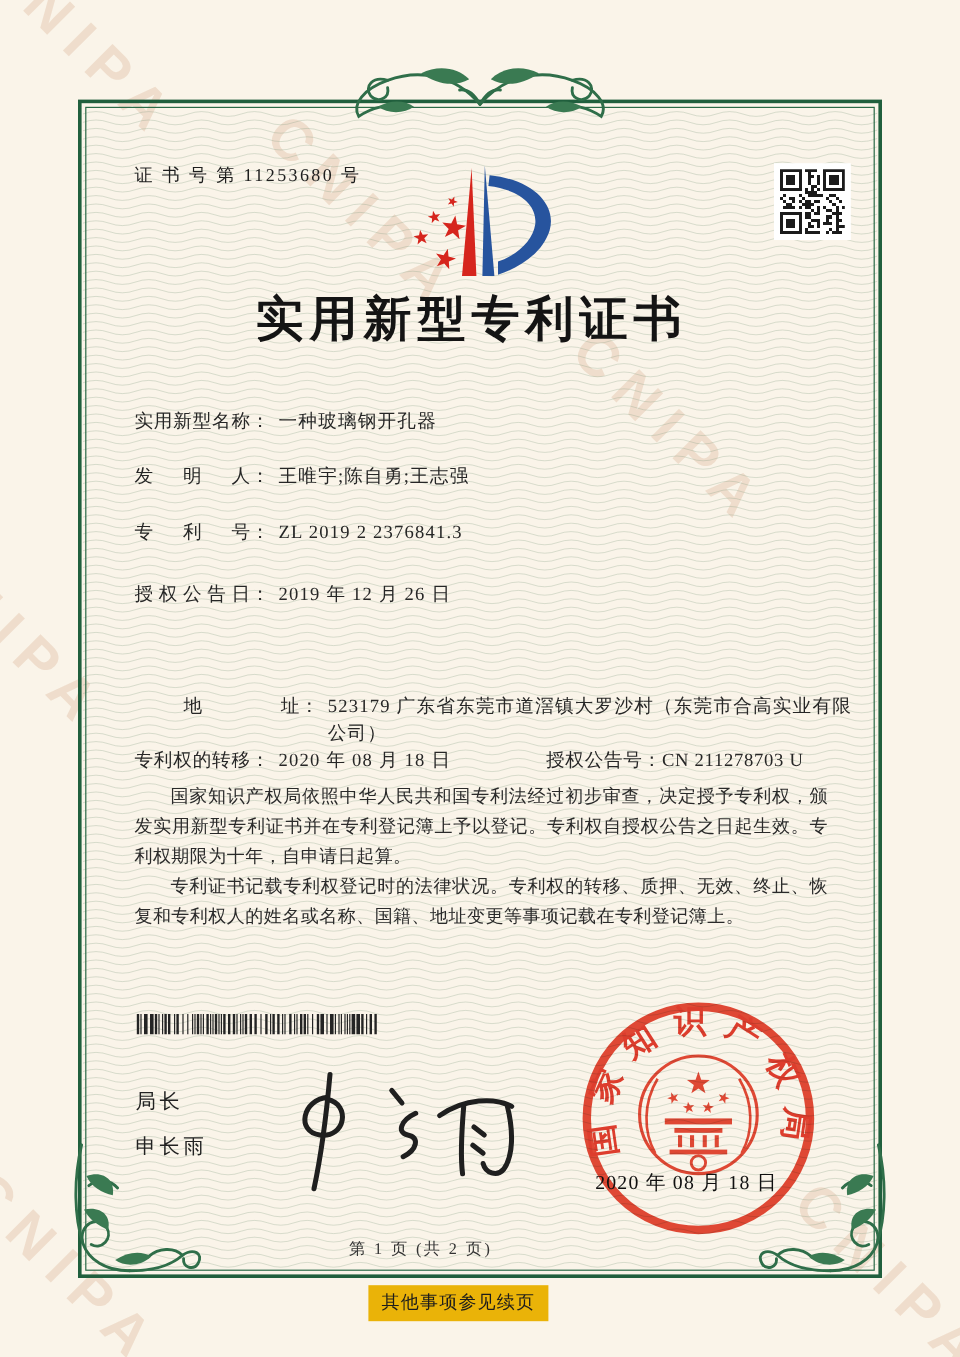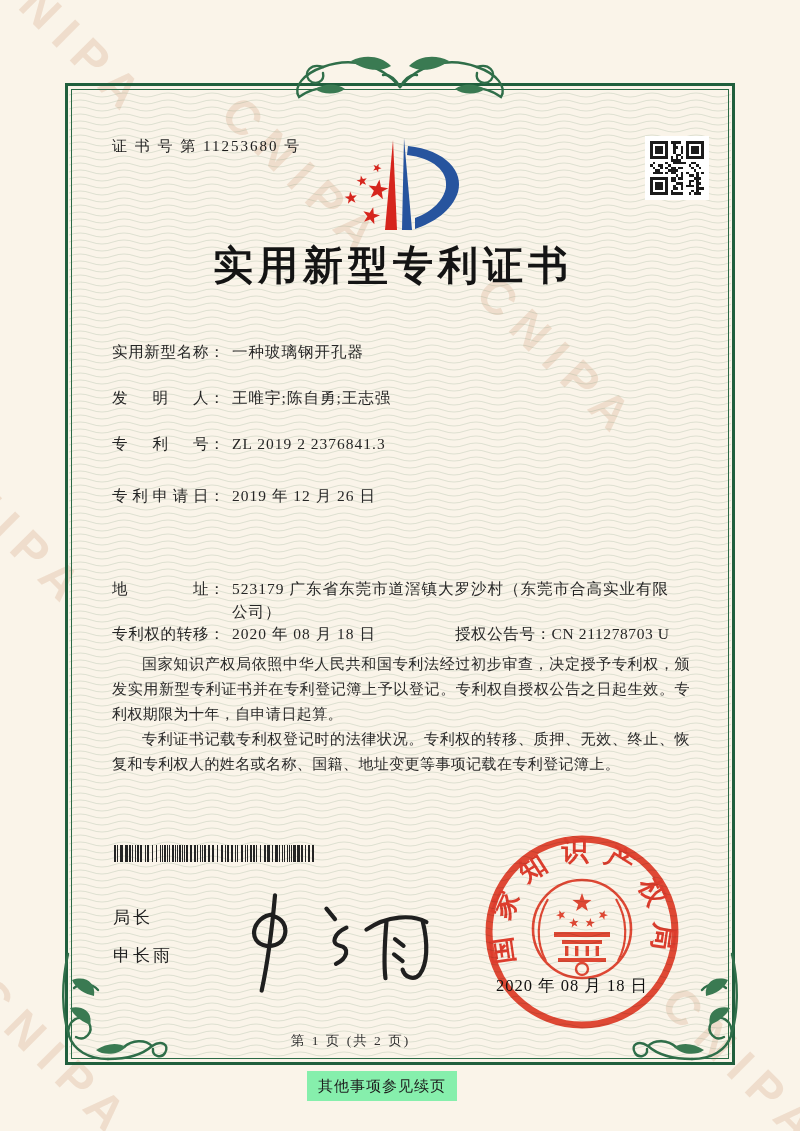--- a/index.html
+++ b/index.html
@@ -79,21 +79,21 @@
   .seal-date{
     position:absolute;left:490px;top:975px;width:164px;text-align:center;z-index:4;
     font-size:16.5px;letter-spacing:1px;color:#101010;
   }
   .page-num{
     position:absolute;left:0;top:1032px;width:701px;text-align:center;z-index:2;
     font-size:13.5px;letter-spacing:2px;color:#333;
   }
   .cont-note{
     position:absolute;left:307px;top:1071px;width:150px;height:30px;z-index:2;
-    background:#86efac;text-align:center;line-height:30px;
+    background:#eab308;text-align:center;line-height:30px;
     font-size:15px;letter-spacing:1px;color:#1c1c1c;
   }
 </style>
 </head>
 <body>
 
 <div class="page">
 
   <div class="wm" style="left:-35px;top:8px;">CNIPA</div>
   <div class="wm" style="left:200px;top:150px;">CNIPA</div>
@@ -182,23 +182,23 @@
   <div class="frow" style="top:340px;font-family:Liberation Serif, serif;">
     <span class="flabel">实用新型名称</span><span class="fcolon">：</span><span class="fvalue">一种玻璃钢开孔器</span>
   </div>
   <div class="frow" style="top:386px;">
     <span class="flabel">发明人</span><span class="fcolon">：</span><span class="fvalue">王唯宇;陈自勇;王志强</span>
   </div>
   <div class="frow" style="top:432px;">
     <span class="flabel">专利号</span><span class="fcolon">：</span><span class="fvalue">ZL 2019 2 2376841.3</span>
   </div>
   <div class="frow" style="top:484px;">
-    <span class="flabel">专利申请日</span><span class="fcolon">：</span><span class="fvalue">2019 年 12 月 26 日</span>
-  </div>
-  <div class="frow" style="top:577px;">
+    <span class="flabel">授权公告日</span><span class="fcolon">：</span><span class="fvalue">2019 年 12 月 26 日</span>
+  </div>
+  <div class="frow" style="top:577px;margin-left:41px;">
     <span class="flabel">地址</span><span class="fcolon">：</span><span class="fvalue addr-val">523179 广东省东莞市道滘镇大罗沙村（东莞市合高实业有限公司）</span>
   </div>
   <div class="frow" style="top:622px;width:578px;">
     <span class="flabel">专利权的转移</span><span class="fcolon">：</span><span class="fvalue">2020 年 08 月 18 日</span>
     <span class="grant-pub">
       <span>授权公告号</span><span>：</span><span>CN 211278703 U</span>
     </span>
   </div>
 
   <div class="legal">

